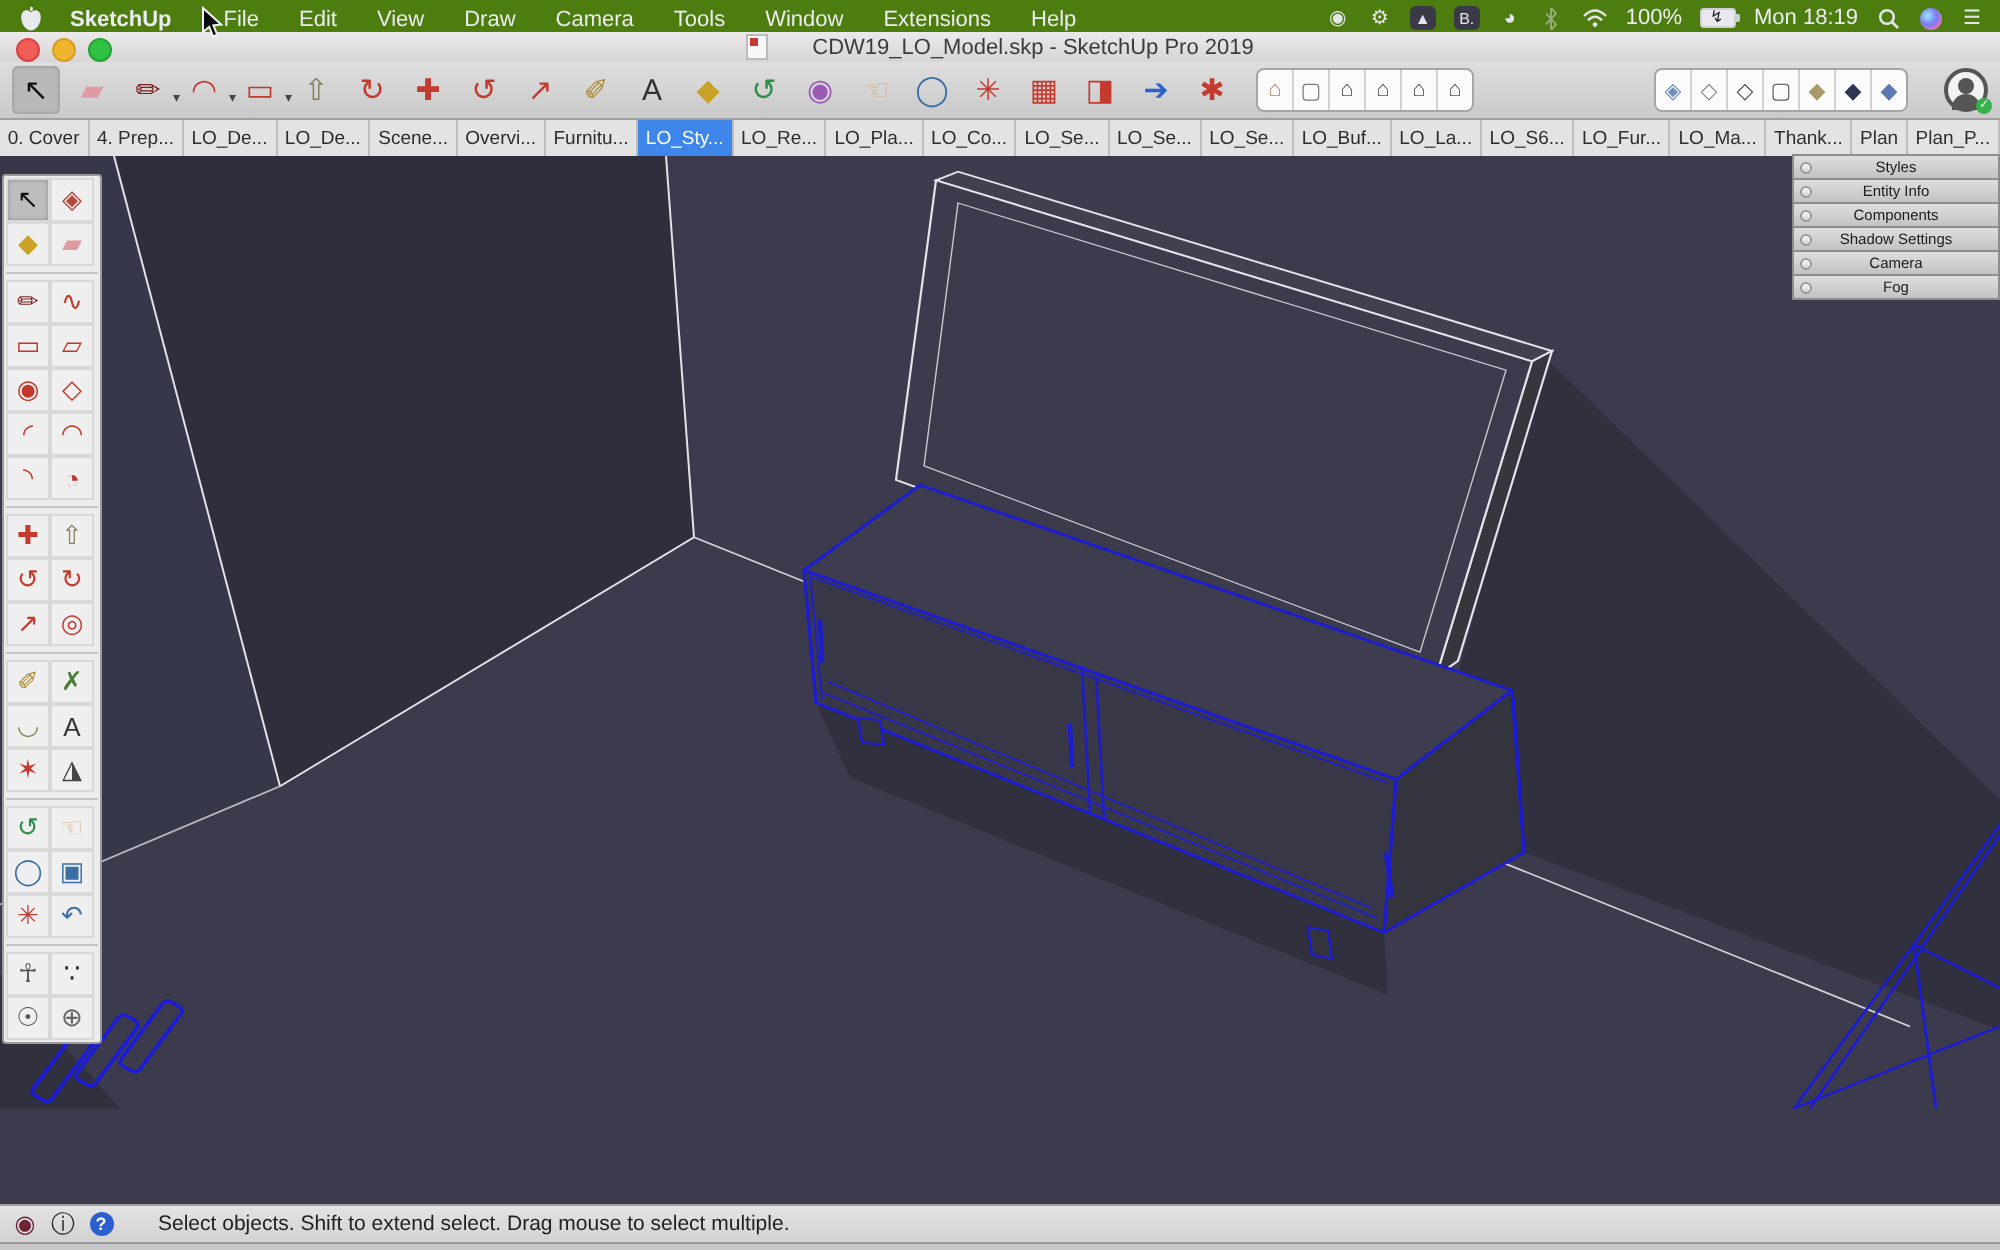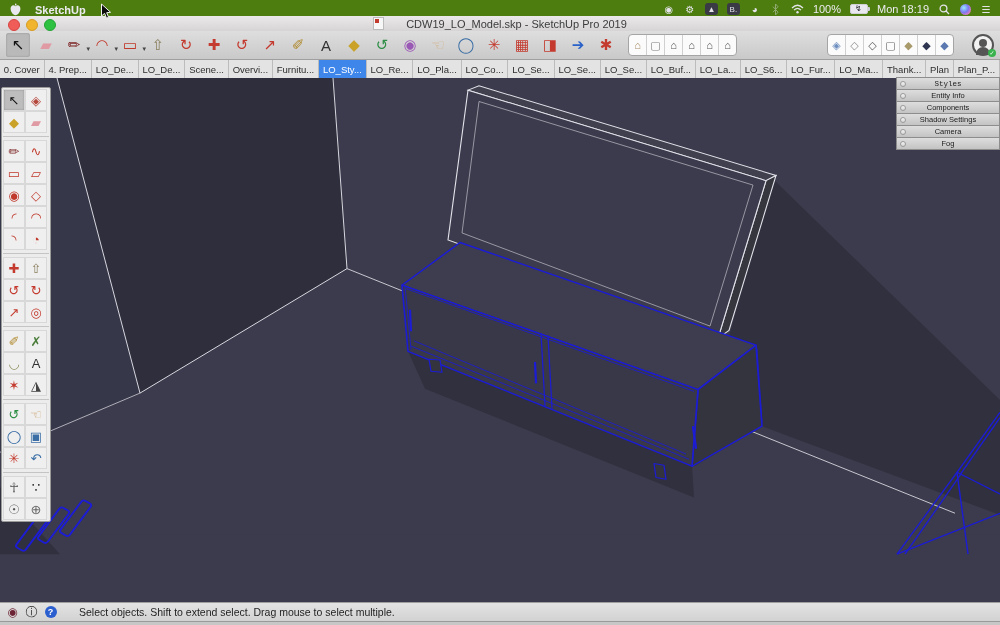--- a/index.html
+++ b/index.html
@@ -66,21 +66,21 @@
 
   
   #viewport{position:absolute;left:0;top:78px;width:1000px;height:524px;background:#3b3b4d;}
   #viewport svg{display:block;}
 
   
   #tray{position:absolute;right:0;top:77px;width:104px;z-index:5;}
   .tpanel{height:11px;background:linear-gradient(#dedede,#c3c3c3);border:1px solid #8d8d8d;border-top:none;
     position:relative;display:flex;align-items:center;justify-content:center;
     font-size:7.5px;color:#1c1c1c;cursor:default;}
-  .tpanel:first-child{border-top:1px solid #8d8d8d;font-family:Liberation Mono, monospace;}
+  .tpanel:first-child{border-top:1px solid #8d8d8d;}
   .tpanel .knob{position:absolute;left:3px;top:2.5px;width:6px;height:6px;border-radius:50%;
     border:1px solid #9a9a9a;background:linear-gradient(#f4f4f4,#d6d6d6);box-sizing:border-box;}
 
   
   #palette{position:absolute;left:1px;top:87px;width:46px;background:#ececec;
     border:1px solid #9a9a9a;border-radius:2px;z-index:5;padding:1px;box-sizing:content-box;}
   .pgroup{display:flex;flex-wrap:wrap;width:46px;}
   .pgroup + .pgroup{border-top:1px solid #c4c4c4;margin-top:3px;padding-top:3px;}
   .pcell{width:22px;height:22px;border:0.5px solid #d8d8d8;display:flex;align-items:center;justify-content:center;
     font-size:13px;cursor:default;box-sizing:border-box;background:#efefef;}
@@ -106,20 +106,31 @@
 
   <div id="menubar">
     <div class="left">
       <span class="apple">
         <svg width="11" height="13" viewBox="0 0 11 13">
             <path d="M5.5 3.2 C3.4 1 .6 2.4 .6 5.6 C.6 9 3 12.2 5.5 12.2 C8 12.2 10.4 9 10.4 5.6 C10.4 2.4 7.6 1 5.5 3.2 Z" fill="#e8e8ee"></path>
             <rect x="5" y="0.4" width="1.4" height="2.2" rx="0.7" fill="#e8e8ee"></rect>
           </svg>
       </span>
       <span class="appname">SketchUp</span>
+      <span id="menu-items" style="display:flex;">
+          <span class="mitem">File</span>
+          <span class="mitem">Edit</span>
+          <span class="mitem">View</span>
+          <span class="mitem">Draw</span>
+          <span class="mitem">Camera</span>
+          <span class="mitem">Tools</span>
+          <span class="mitem">Window</span>
+          <span class="mitem">Extensions</span>
+          <span class="mitem">Help</span>
+        </span>
     </div>
     <div class="right">
       <span id="menu-status-icons" style="display:flex;align-items:center;gap:9px;">
           <span class="sico">◉</span>
           <span class="sico">⚙</span>
           <span class="sico box">▲</span>
           <span class="sico box">B.</span>
           <span class="sico">◕</span>
           <span class="sico dim">
             <svg width="7" height="11" viewBox="0 0 7 11">

